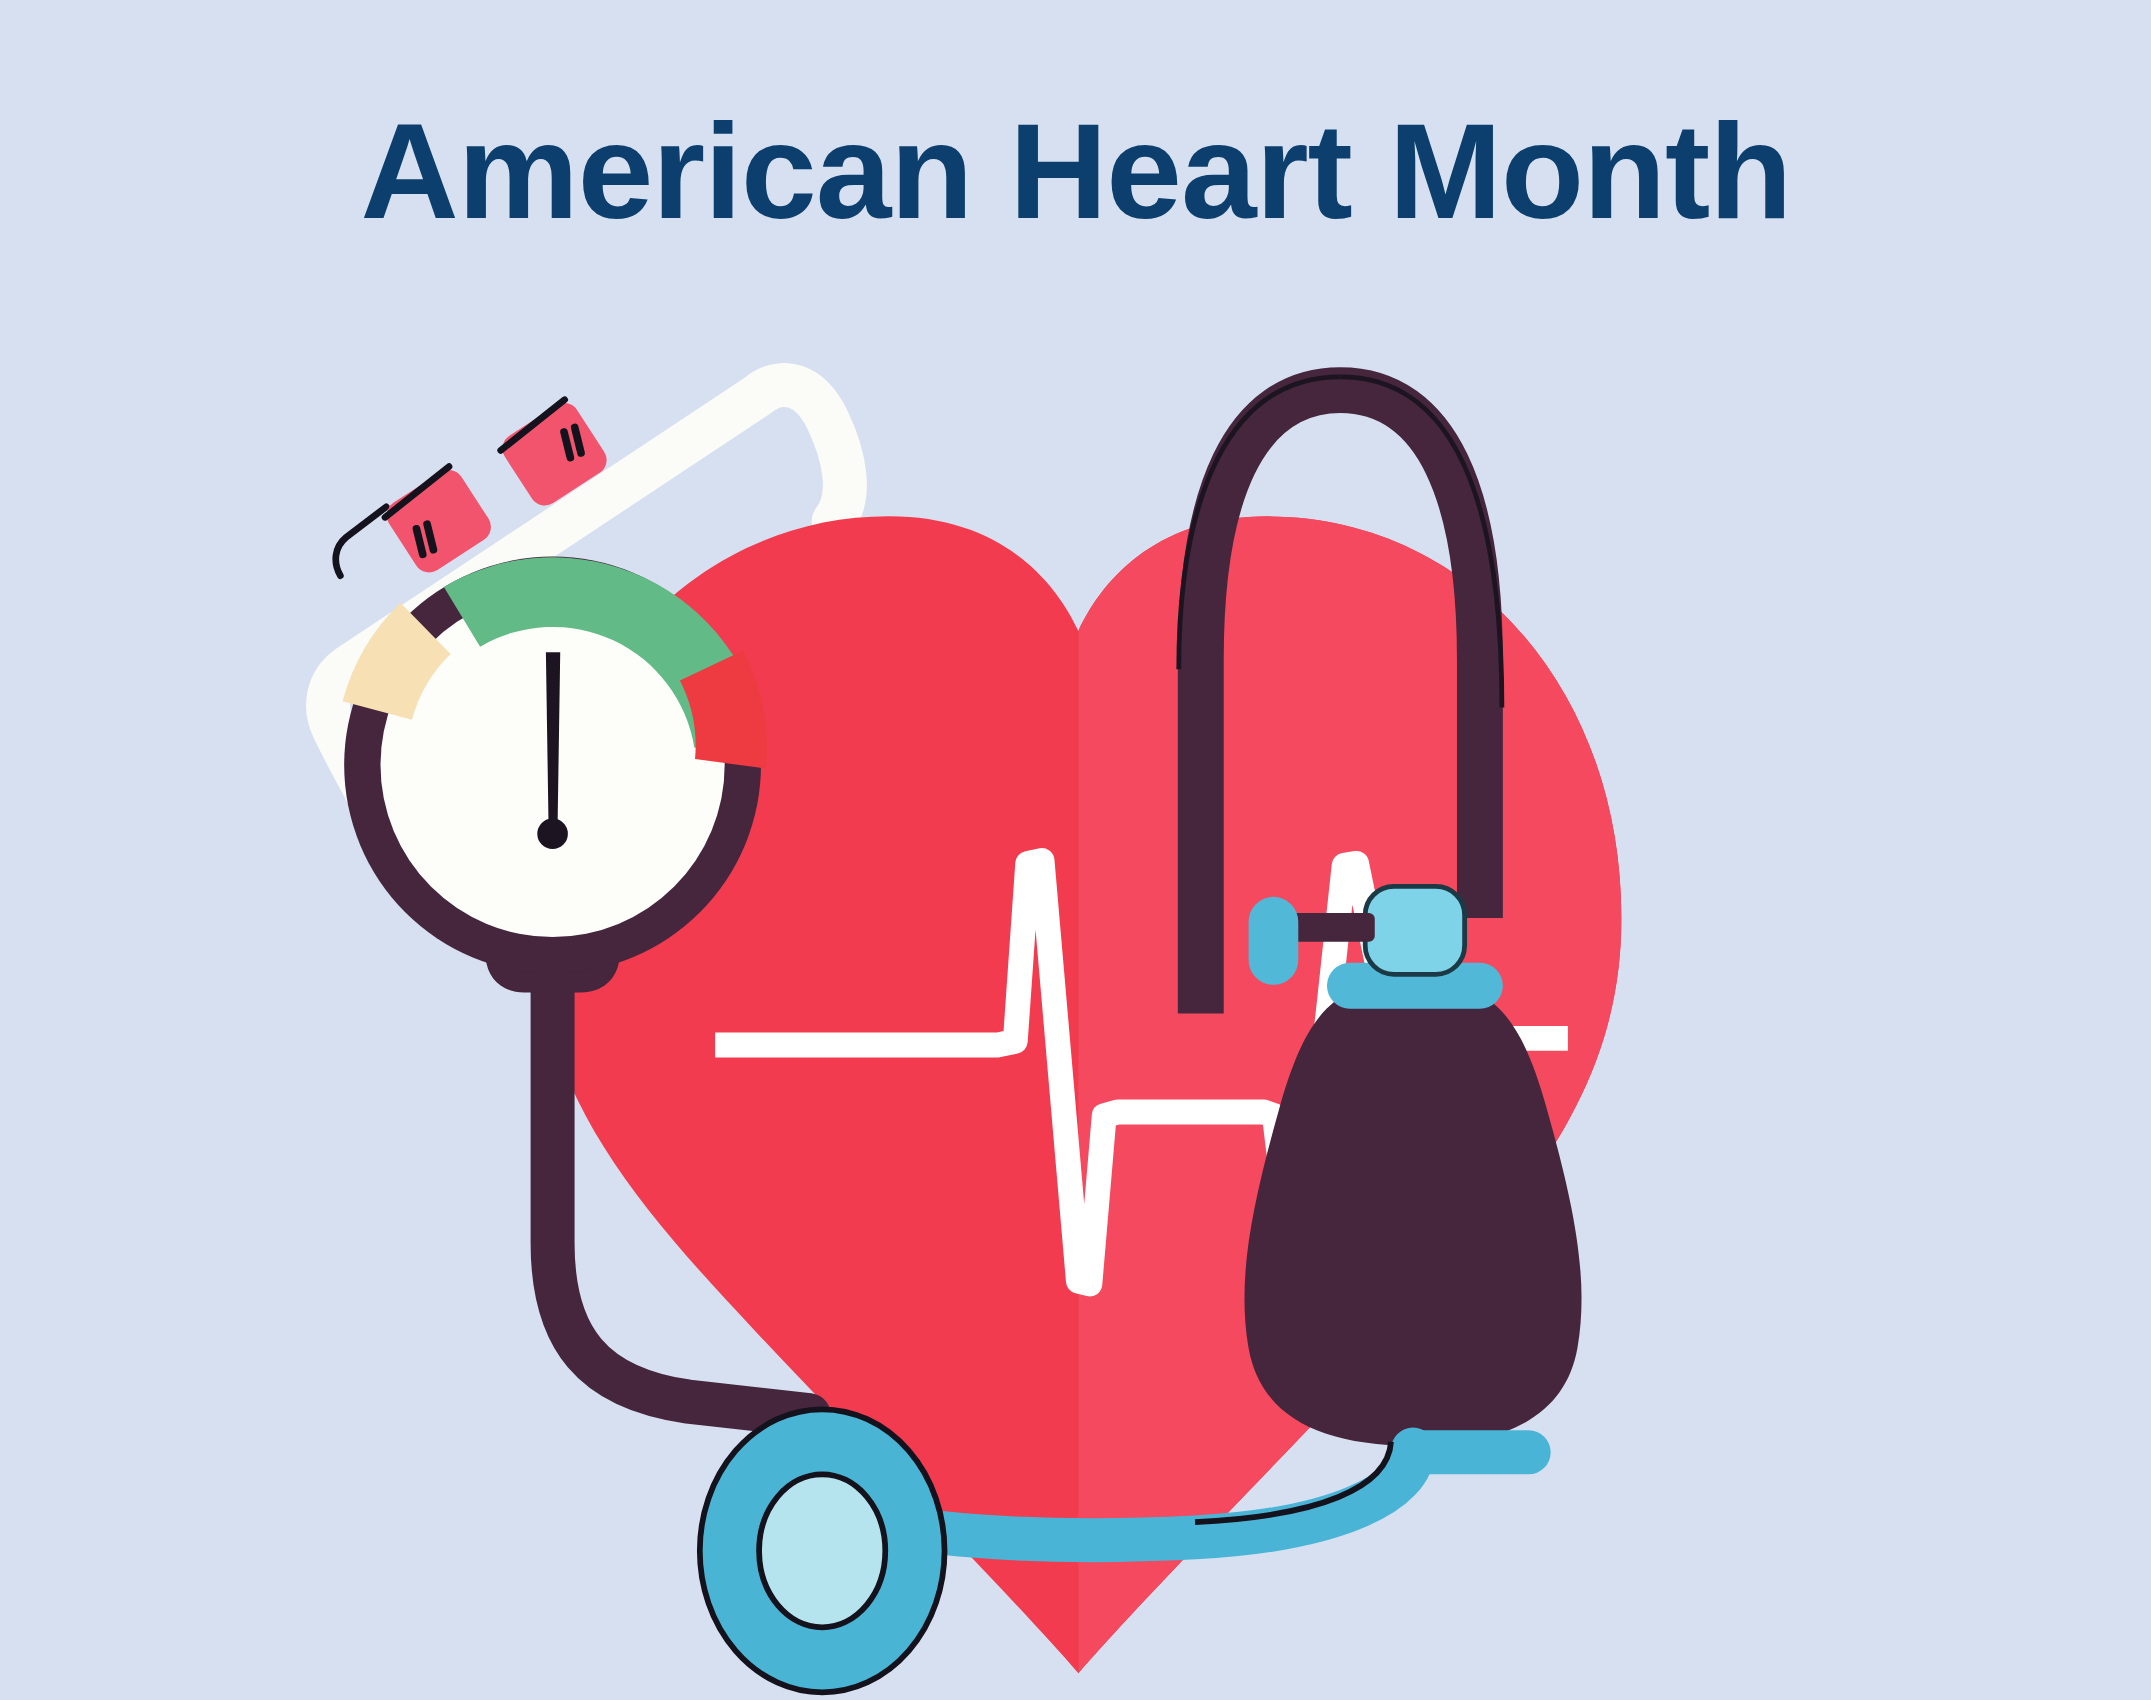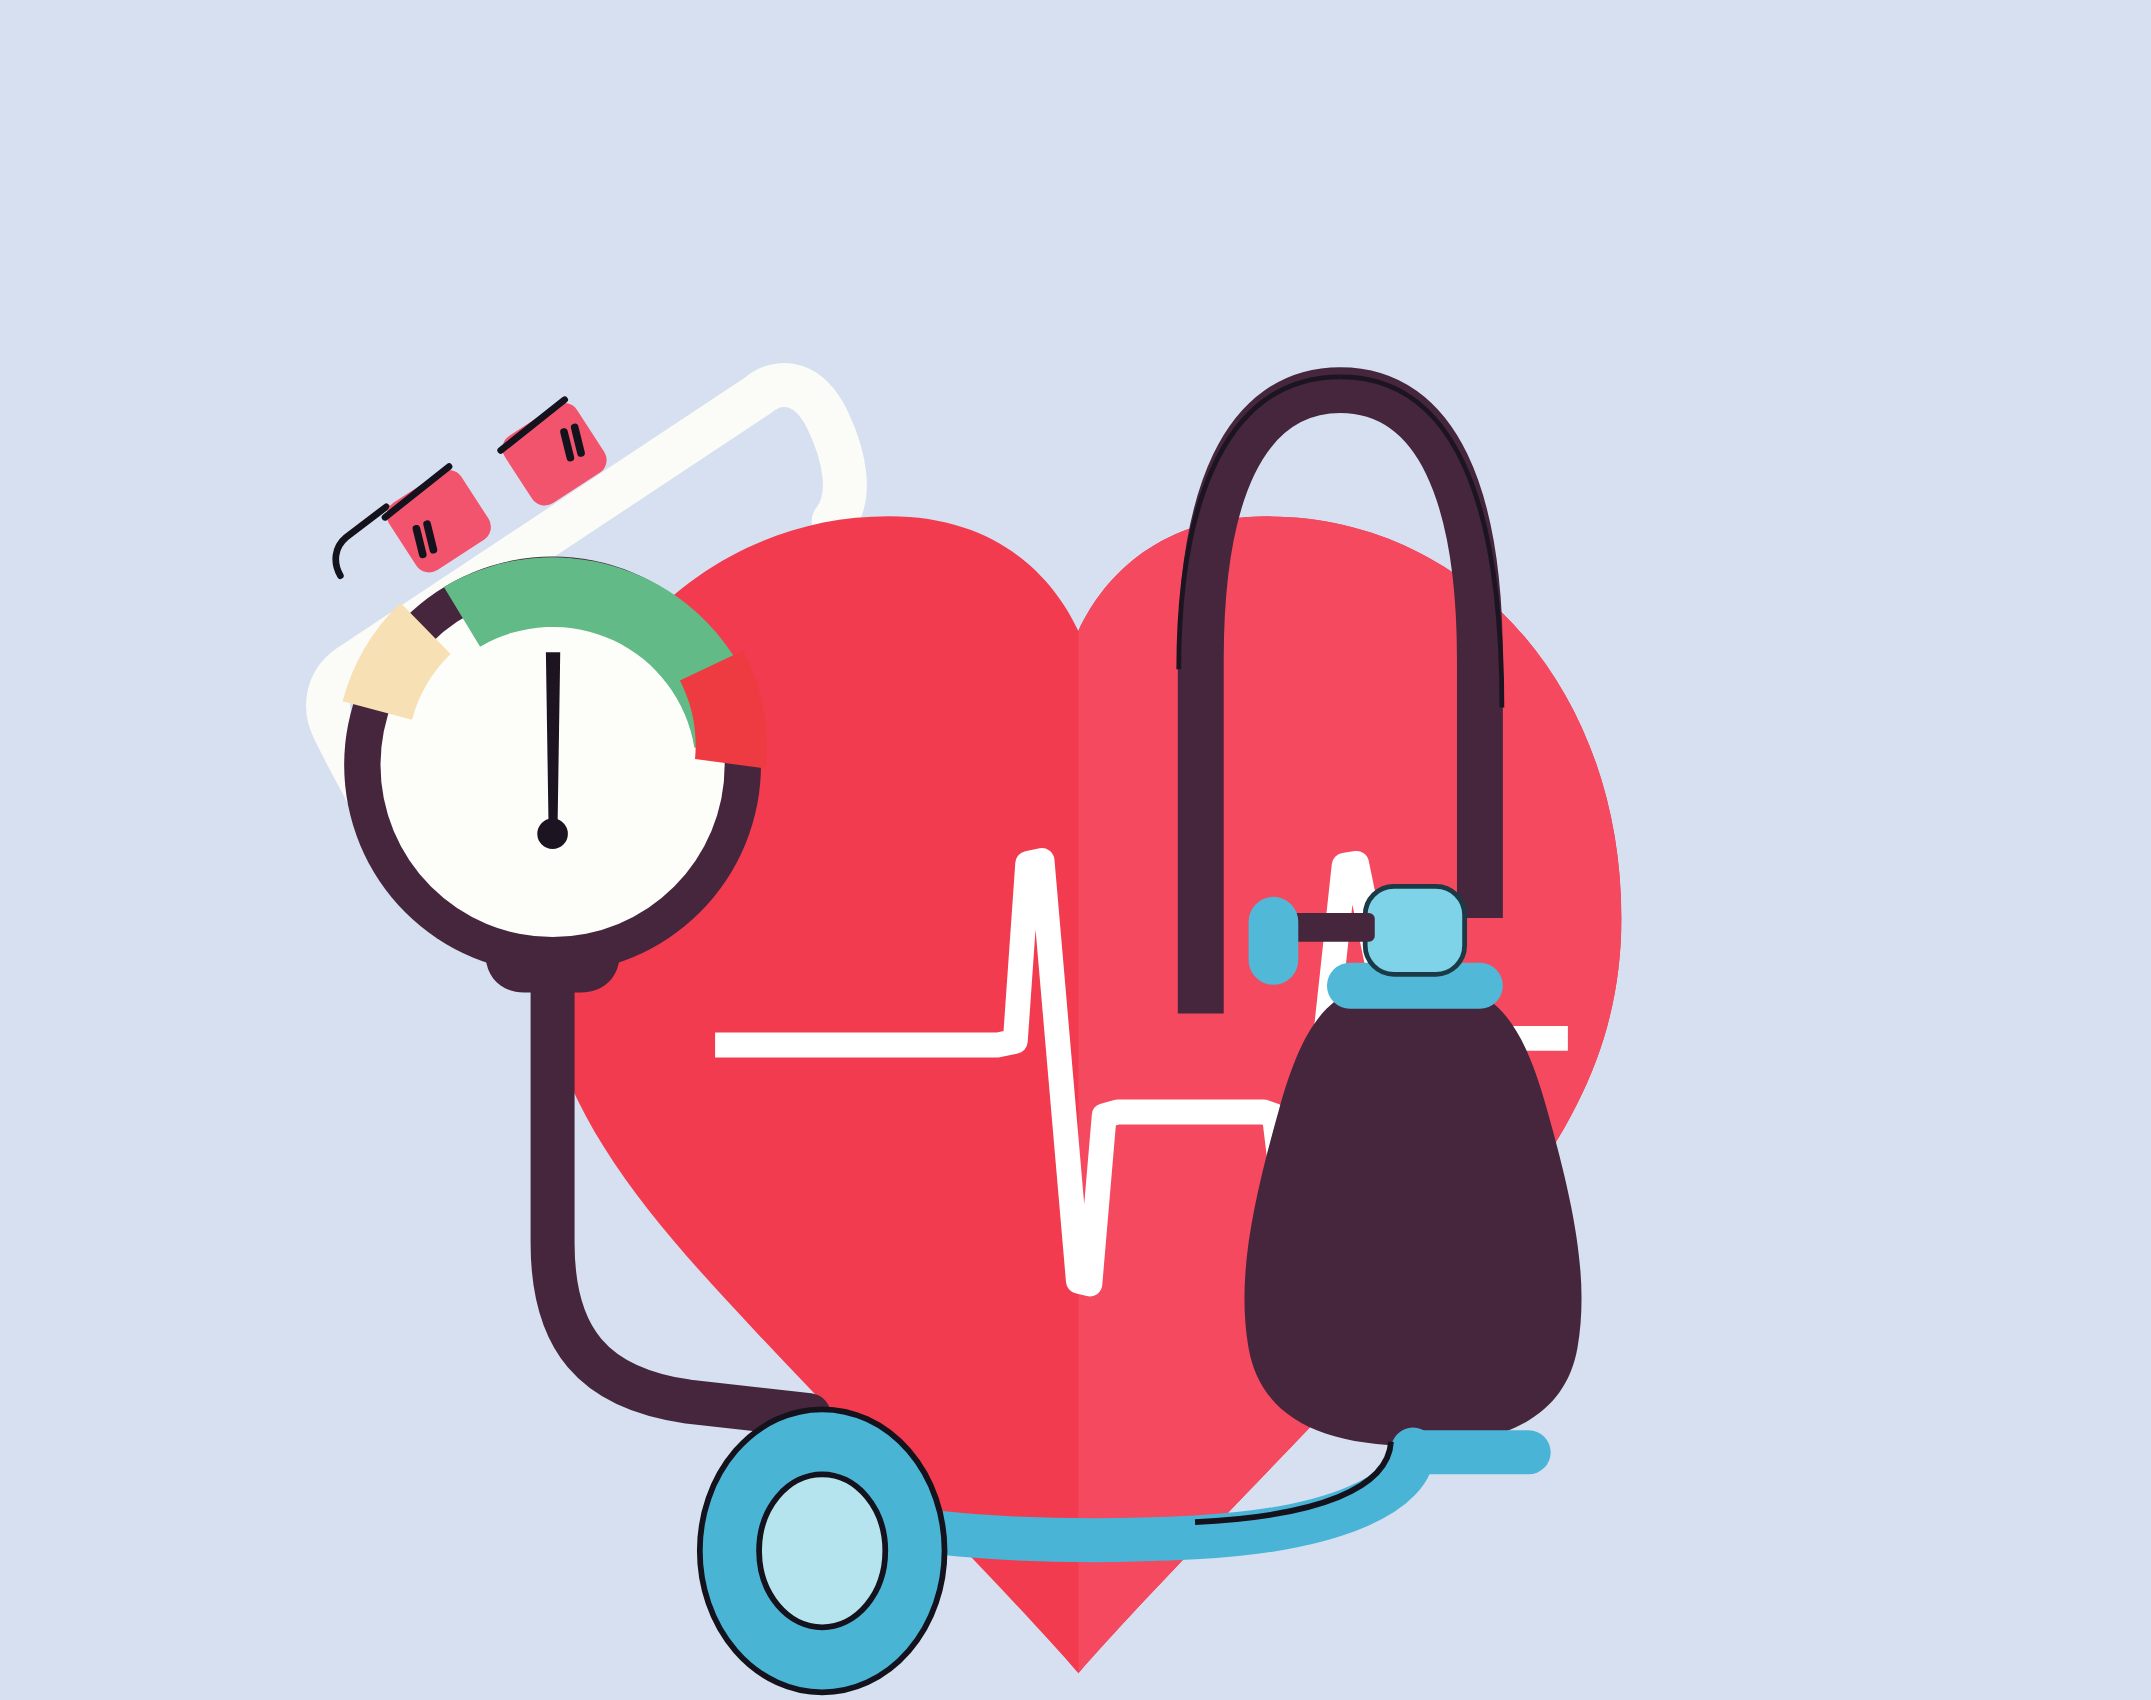--- a/index.html
+++ b/index.html
@@ -37,20 +37,21 @@
     top: 0;
     width: 2152px;
     height: 1701px;
   }
 </style>
 </head>
 <body>
 
 <div id="poster" style="background: rgb(214, 224, 240);">
 
+  <div id="title" style="color: rgb(13, 63, 110);">American Heart Month</div>
 
   <svg id="art" viewBox="0 0 2251 1779" xmlns="http://www.w3.org/2000/svg">
 
     <defs>
 
       <path id="heartPath" d="M1128 1750
            C 1050 1660, 880 1490, 760 1360
            C 640 1230, 560 1120, 560 960
            C 560 720, 720 540, 930 540
            C 1040 540, 1100 600, 1128 660

